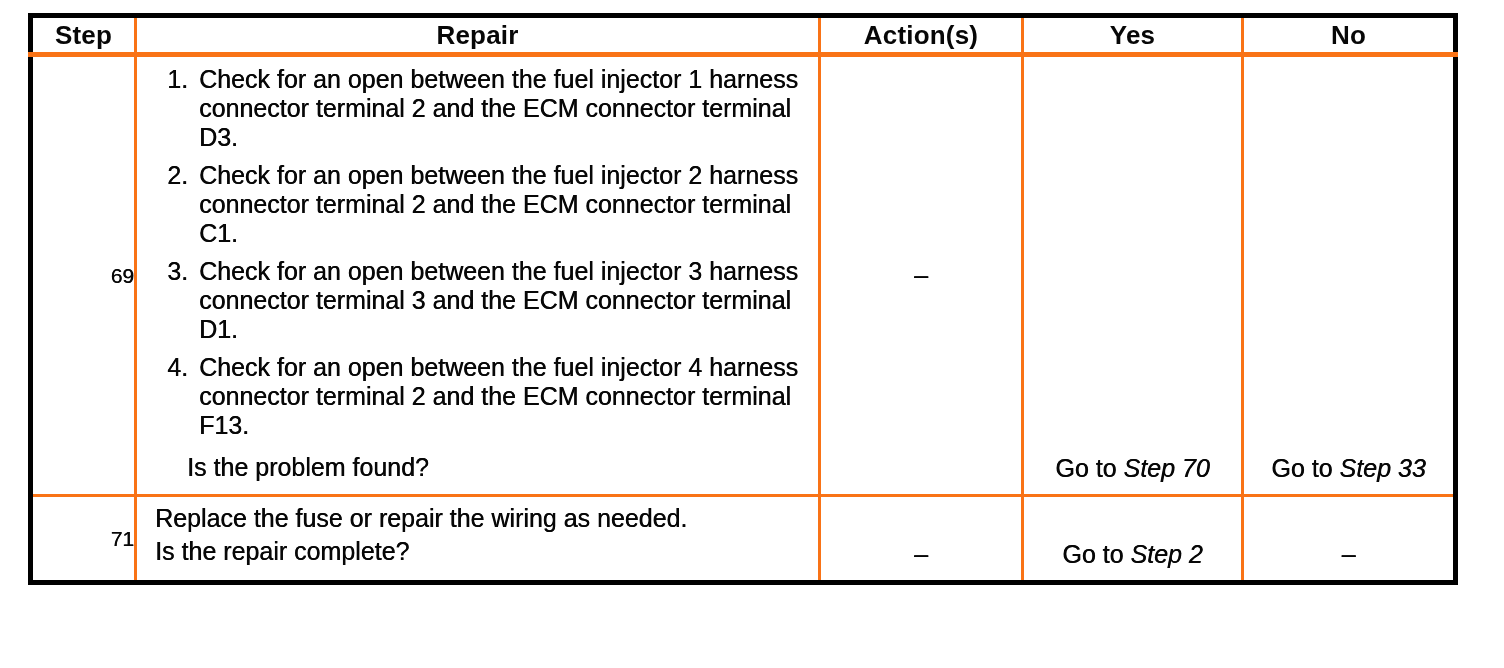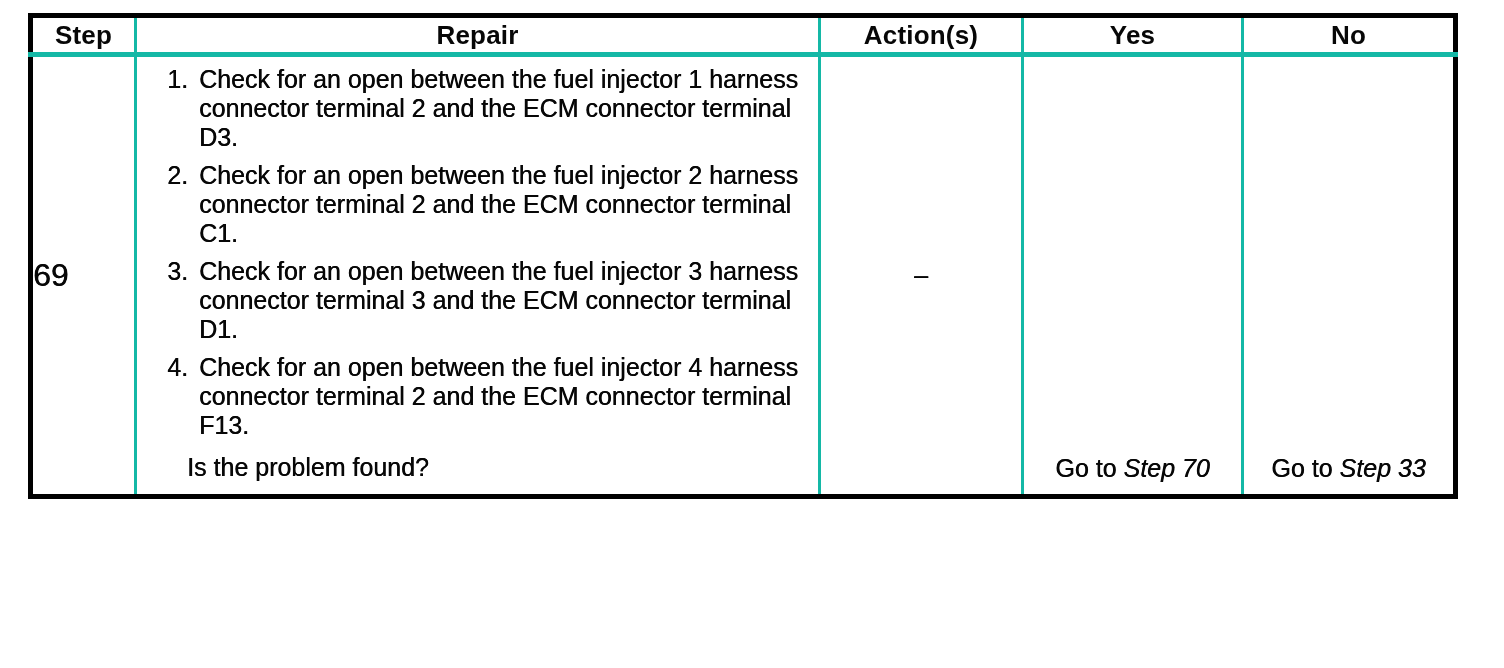--- a/index.html
+++ b/index.html
@@ -11,42 +11,42 @@
   }
   .page { position: relative; width: 1504px; height: 668px; overflow: hidden; }
 
   table.diag {
     position: absolute; left: 28px; top: 13px;
     width: 1425px;
     border-collapse: collapse;
     table-layout: fixed;
     border: 5px solid #000;
   }
-  th, td { border: 3px solid #14b8a6; }
+  th, td { border: 3px solid #f97316; }
 
   th {
     height: 39px;
     font-size: 26px;
     font-weight: bold;
     text-align: center;
     vertical-align: middle;
     border-bottom-width: 5px;
     letter-spacing: 0.2px;
   }
 
   td {
     font-size: 25px;
     line-height: 29px;
     text-shadow: 0.4px 0 0 currentColor; 
   }
 
   td.step-cell {
-    text-align: left;
+    text-align: right;
     vertical-align: middle;
-    font-size: 32px;
+    font-size: 21px;
   }
 
   td.action-cell {
     vertical-align: top;
     padding: 8px 10px 12px 18px;
   }
   td.action-cell ol {
     margin: 0;
     padding-left: 40px;
     list-style: decimal outside;
@@ -98,15 +98,29 @@
         <td class="center-mid">–</td>
         <td class="center-bottom">
           <span class="goto"><span>Go to </span><i>Step 70</i></span>
         </td>
         <td class="center-bottom">
           <span class="goto"><span>Go to </span><i>Step 33</i></span>
         </td>
       </tr>
 
 
+      <tr class="row-short">
+        <td class="step-cell">71</td>
+        <td class="action-cell">
+          <div>Replace the fuse or repair the wiring as needed.</div>
+          <div>Is the repair complete?</div>
+        </td>
+        <td class="center-bottom">–</td>
+        <td class="center-bottom">
+          <span class="goto"><span>Go to </span><i>Step 2</i></span>
+        </td>
+        <td class="center-bottom">
+          <span class="goto"><span>–</span><i></i></span>
+        </td>
+      </tr>
     </tbody>
   </table>
 </div>
 
 </body></html>

